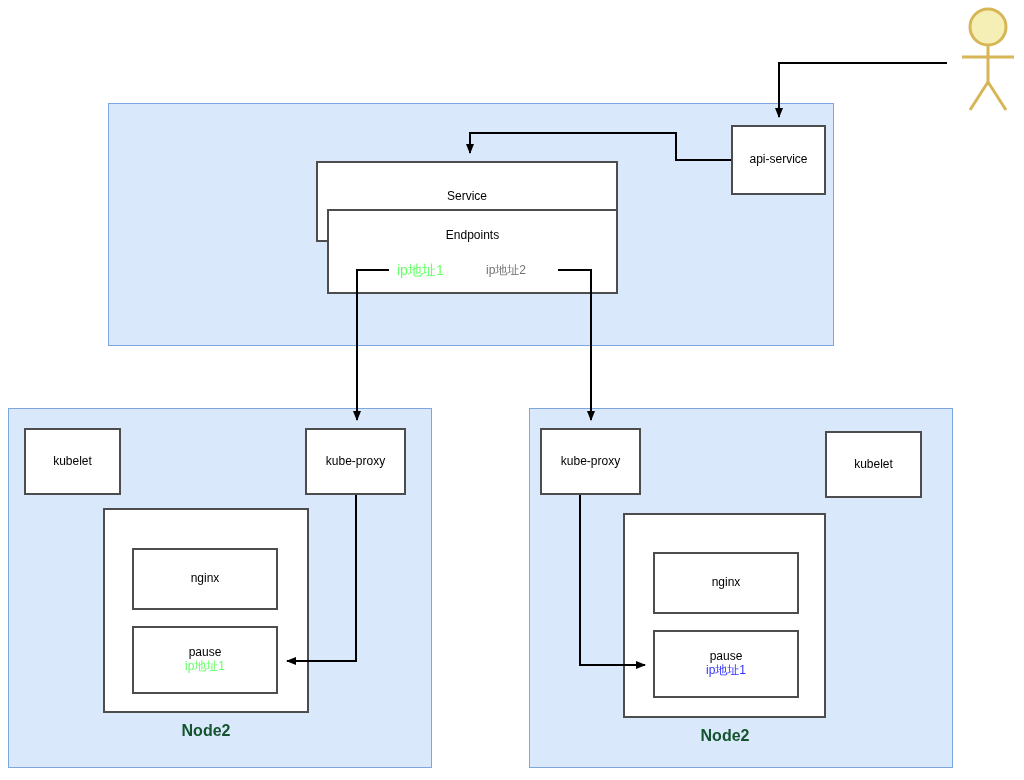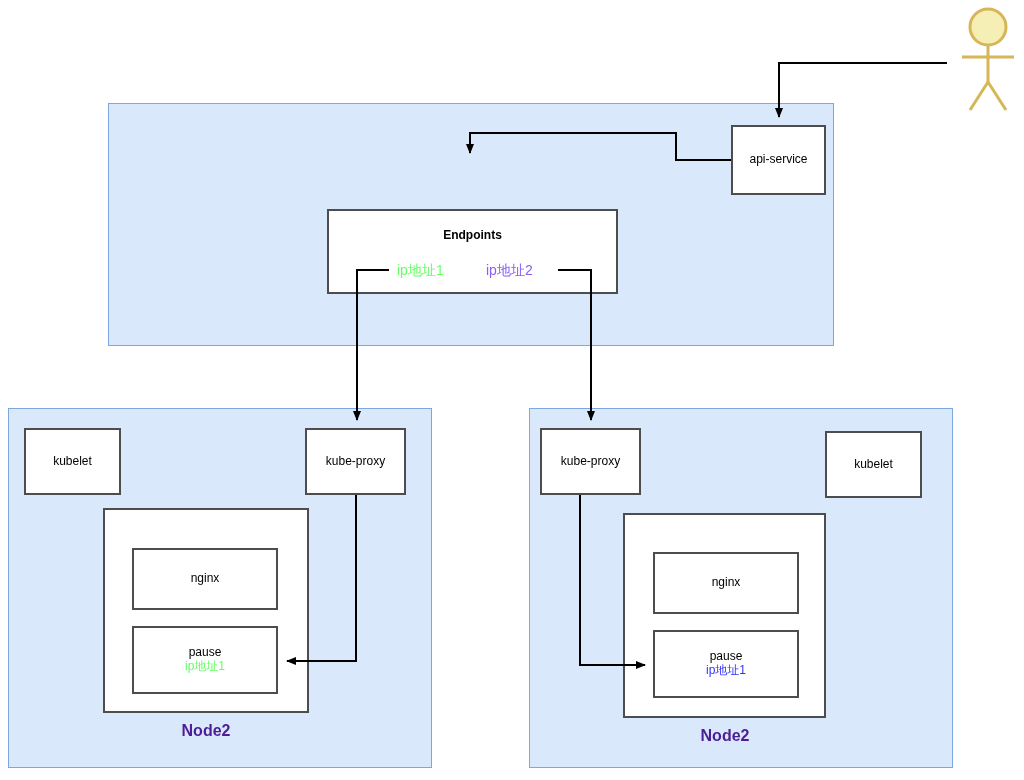--- a/index.html
+++ b/index.html
@@ -37,21 +37,21 @@
     position: absolute;
     font-weight: bold;
     font-size: 20px;
     color: #000000;
     white-space: nowrap;
   }
   .node-title {
     position: absolute;
     font-weight: bold;
     font-size: 16px;
-    color: #4c1d95;
+    color: #14532d;
     white-space: nowrap;
     text-align: center;
     z-index: 4;
   }
   .box {
     position: absolute;
     background: #ffffff;
     border: 2px solid #4d4d4d;
     box-sizing: border-box;
     display: flex;
@@ -79,31 +79,30 @@
   }
   .ep-ip-green {
     position: absolute;
     color: #66ff66;
     font-size: 14px;
     white-space: nowrap;
     z-index: 6;
   }
   .ep-ip-blue {
     position: absolute;
-    color: #8b5cf6;
-    font-size: 14px;
+    color: #737373;
+    font-size: 12px;
     white-space: nowrap;
     z-index: 6;
   }
   .svc-box {
     z-index: 2;
   }
   .ep-box {
     z-index: 3;
-    font-weight: bold;
   }
   .actor {
     position: absolute;
     z-index: 6;
   }
 </style>
 </head>
 <body>
 
 <div id="canvas">
@@ -114,20 +113,23 @@
   <div class="region" style="left:8px; top:408px; width:424px; height:360px;"></div>
   <div class="node-title" style="left:103px; top:722px; width:206px;">Node2</div>
 
   <div class="region" style="left:529px; top:408px; width:424px; height:360px;"></div>
   <div class="node-title" style="left:622px; top:727px; width:206px;">Node2</div>
 
   <div class="box" style="left:731px; top:125px; width:95px; height:70px;">
     <span class="box-label">api-service</span>
   </div>
 
+  <div class="box svc-box" style="left:316px; top:161px; width:302px; height:81px; justify-content:flex-start; padding-top:27px;">
+    <span class="box-label">Service</span>
+  </div>
 
   <div class="box ep-box" style="left:327px; top:209px; width:291px; height:85px; justify-content:flex-start; padding-top:18px;">
     <span class="box-label">Endpoints</span>
   </div>
   <div class="ep-ip-green" style="left:397px; top:262px;">ip地址1</div>
   <div class="ep-ip-blue" style="left:486px; top:262px;">ip地址2</div>
 
   <div class="box" style="left:24px; top:428px; width:97px; height:67px;">
     <span class="box-label">kubelet</span>
   </div>

